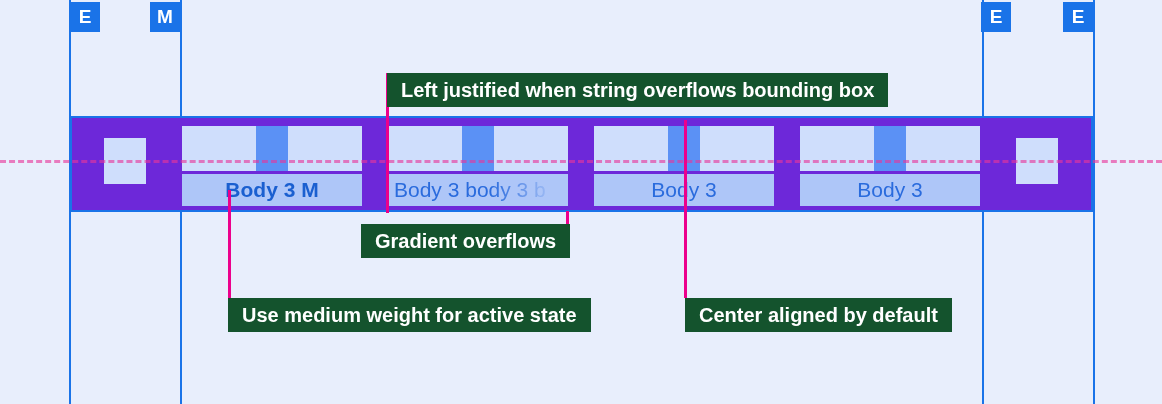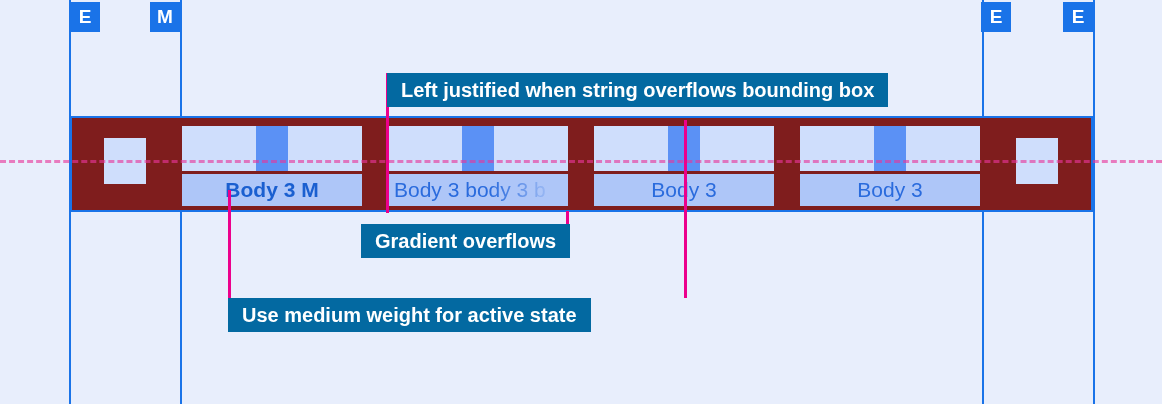--- a/index.html
+++ b/index.html
@@ -47,21 +47,21 @@
     letter-spacing: 0px;
   }
 
   
   #tabbar {
     position: absolute;
     left: 70px;
     top: 116px;
     width: 1023px;
     height: 96px;
-    background: #7f1d1d;
+    background: #6d28d9;
     border: 2px solid #1a73e8;
     box-sizing: border-box;
   }
 
   
   .tab {
     position: absolute;
     top: 8px;
     height: 80px;
   }
@@ -144,21 +144,21 @@
   
   .pinkrule {
     position: absolute;
     width: 3px;
     background: #ec008c;
   }
 
   
   .chip {
     position: absolute;
-    background: #0369a1;
+    background: #14532d;
     color: #ffffff;
     font-size: 20px;
     font-weight: bold;
     line-height: 34px;
     height: 34px;
     padding: 0 14px;
     white-space: nowrap;
     box-sizing: border-box;
   }
 </style>
@@ -226,14 +226,15 @@
   <div class="pinkrule" style="left:386px; top:73px; height:140px;"></div>
   <div class="chip" style="left:387px; top:73px;">Left justified when string overflows bounding box</div>
 
   <div class="pinkrule" style="left:566px; top:211px; height:14px;"></div>
   <div class="chip" style="left:361px; top:224px;">Gradient overflows</div>
 
   <div class="pinkrule" style="left:228px; top:190px; height:108px;"></div>
   <div class="chip" style="left:228px; top:298px;text-align:center;">Use medium weight for active state</div>
 
   <div class="pinkrule" style="left:684px; top:120px; height:178px;"></div>
+  <div class="chip" style="left:685px; top:298px;">Center aligned by default</div>
 
 </div>
 
 </body></html>

